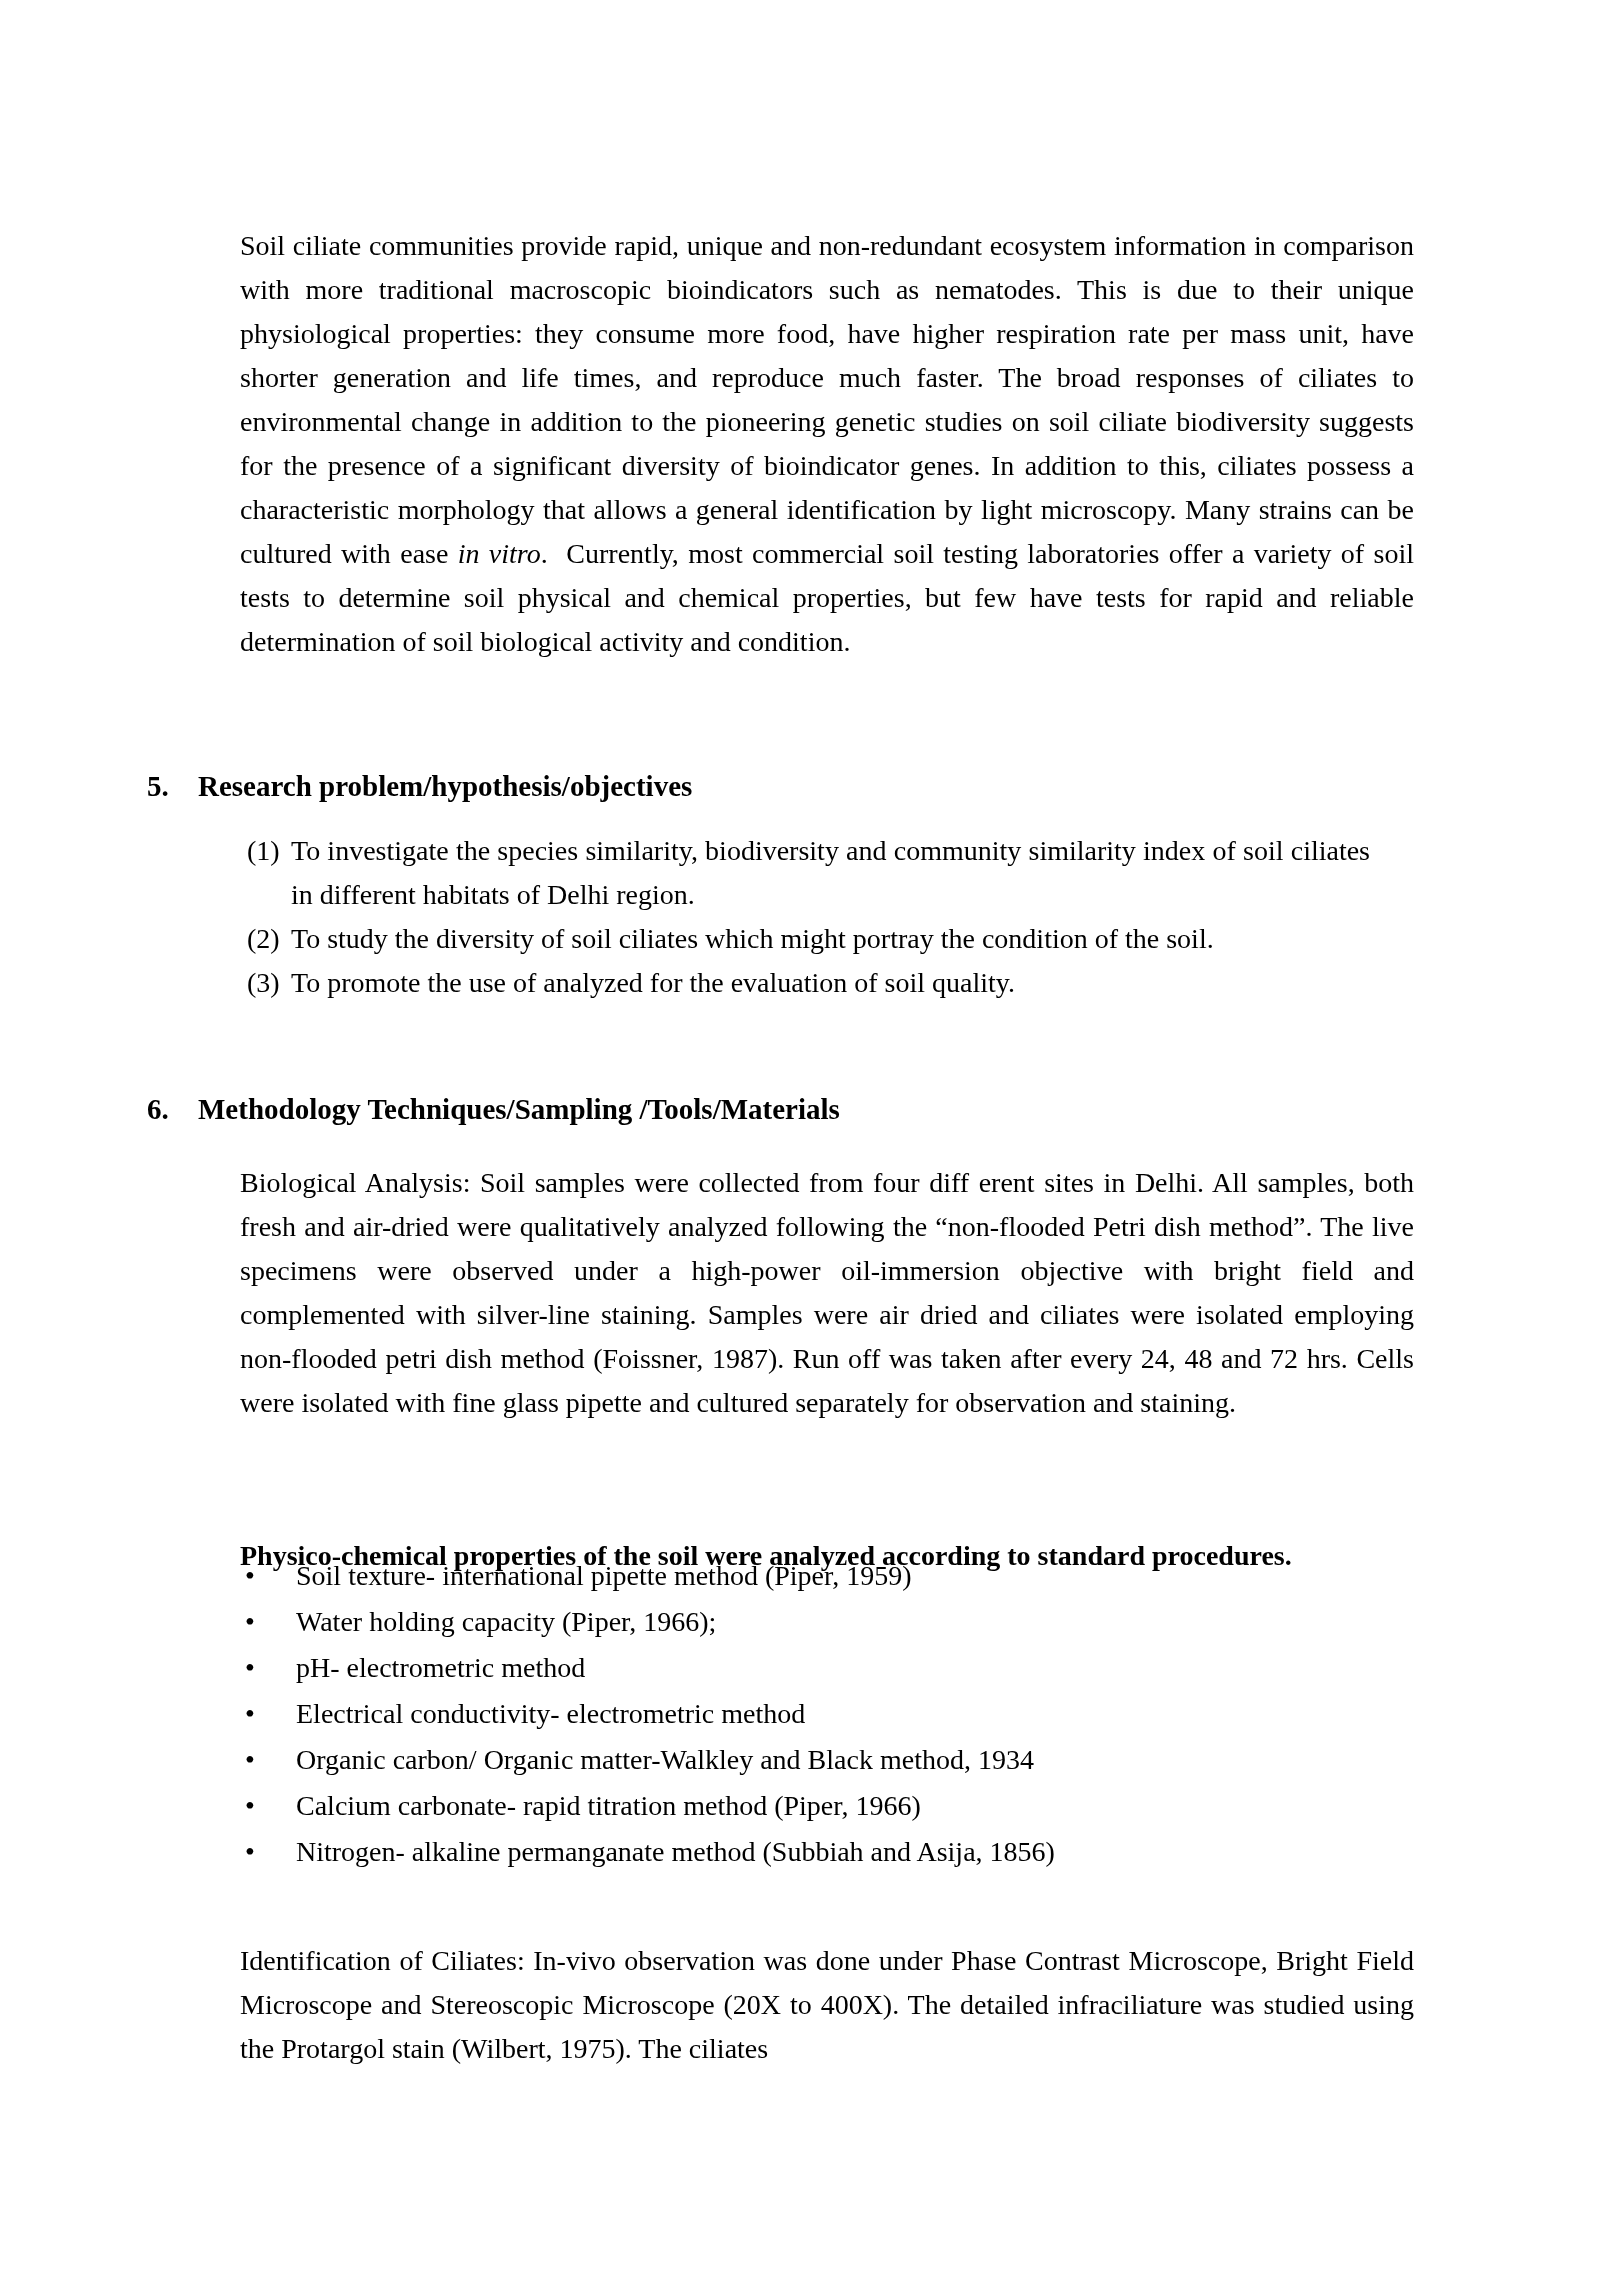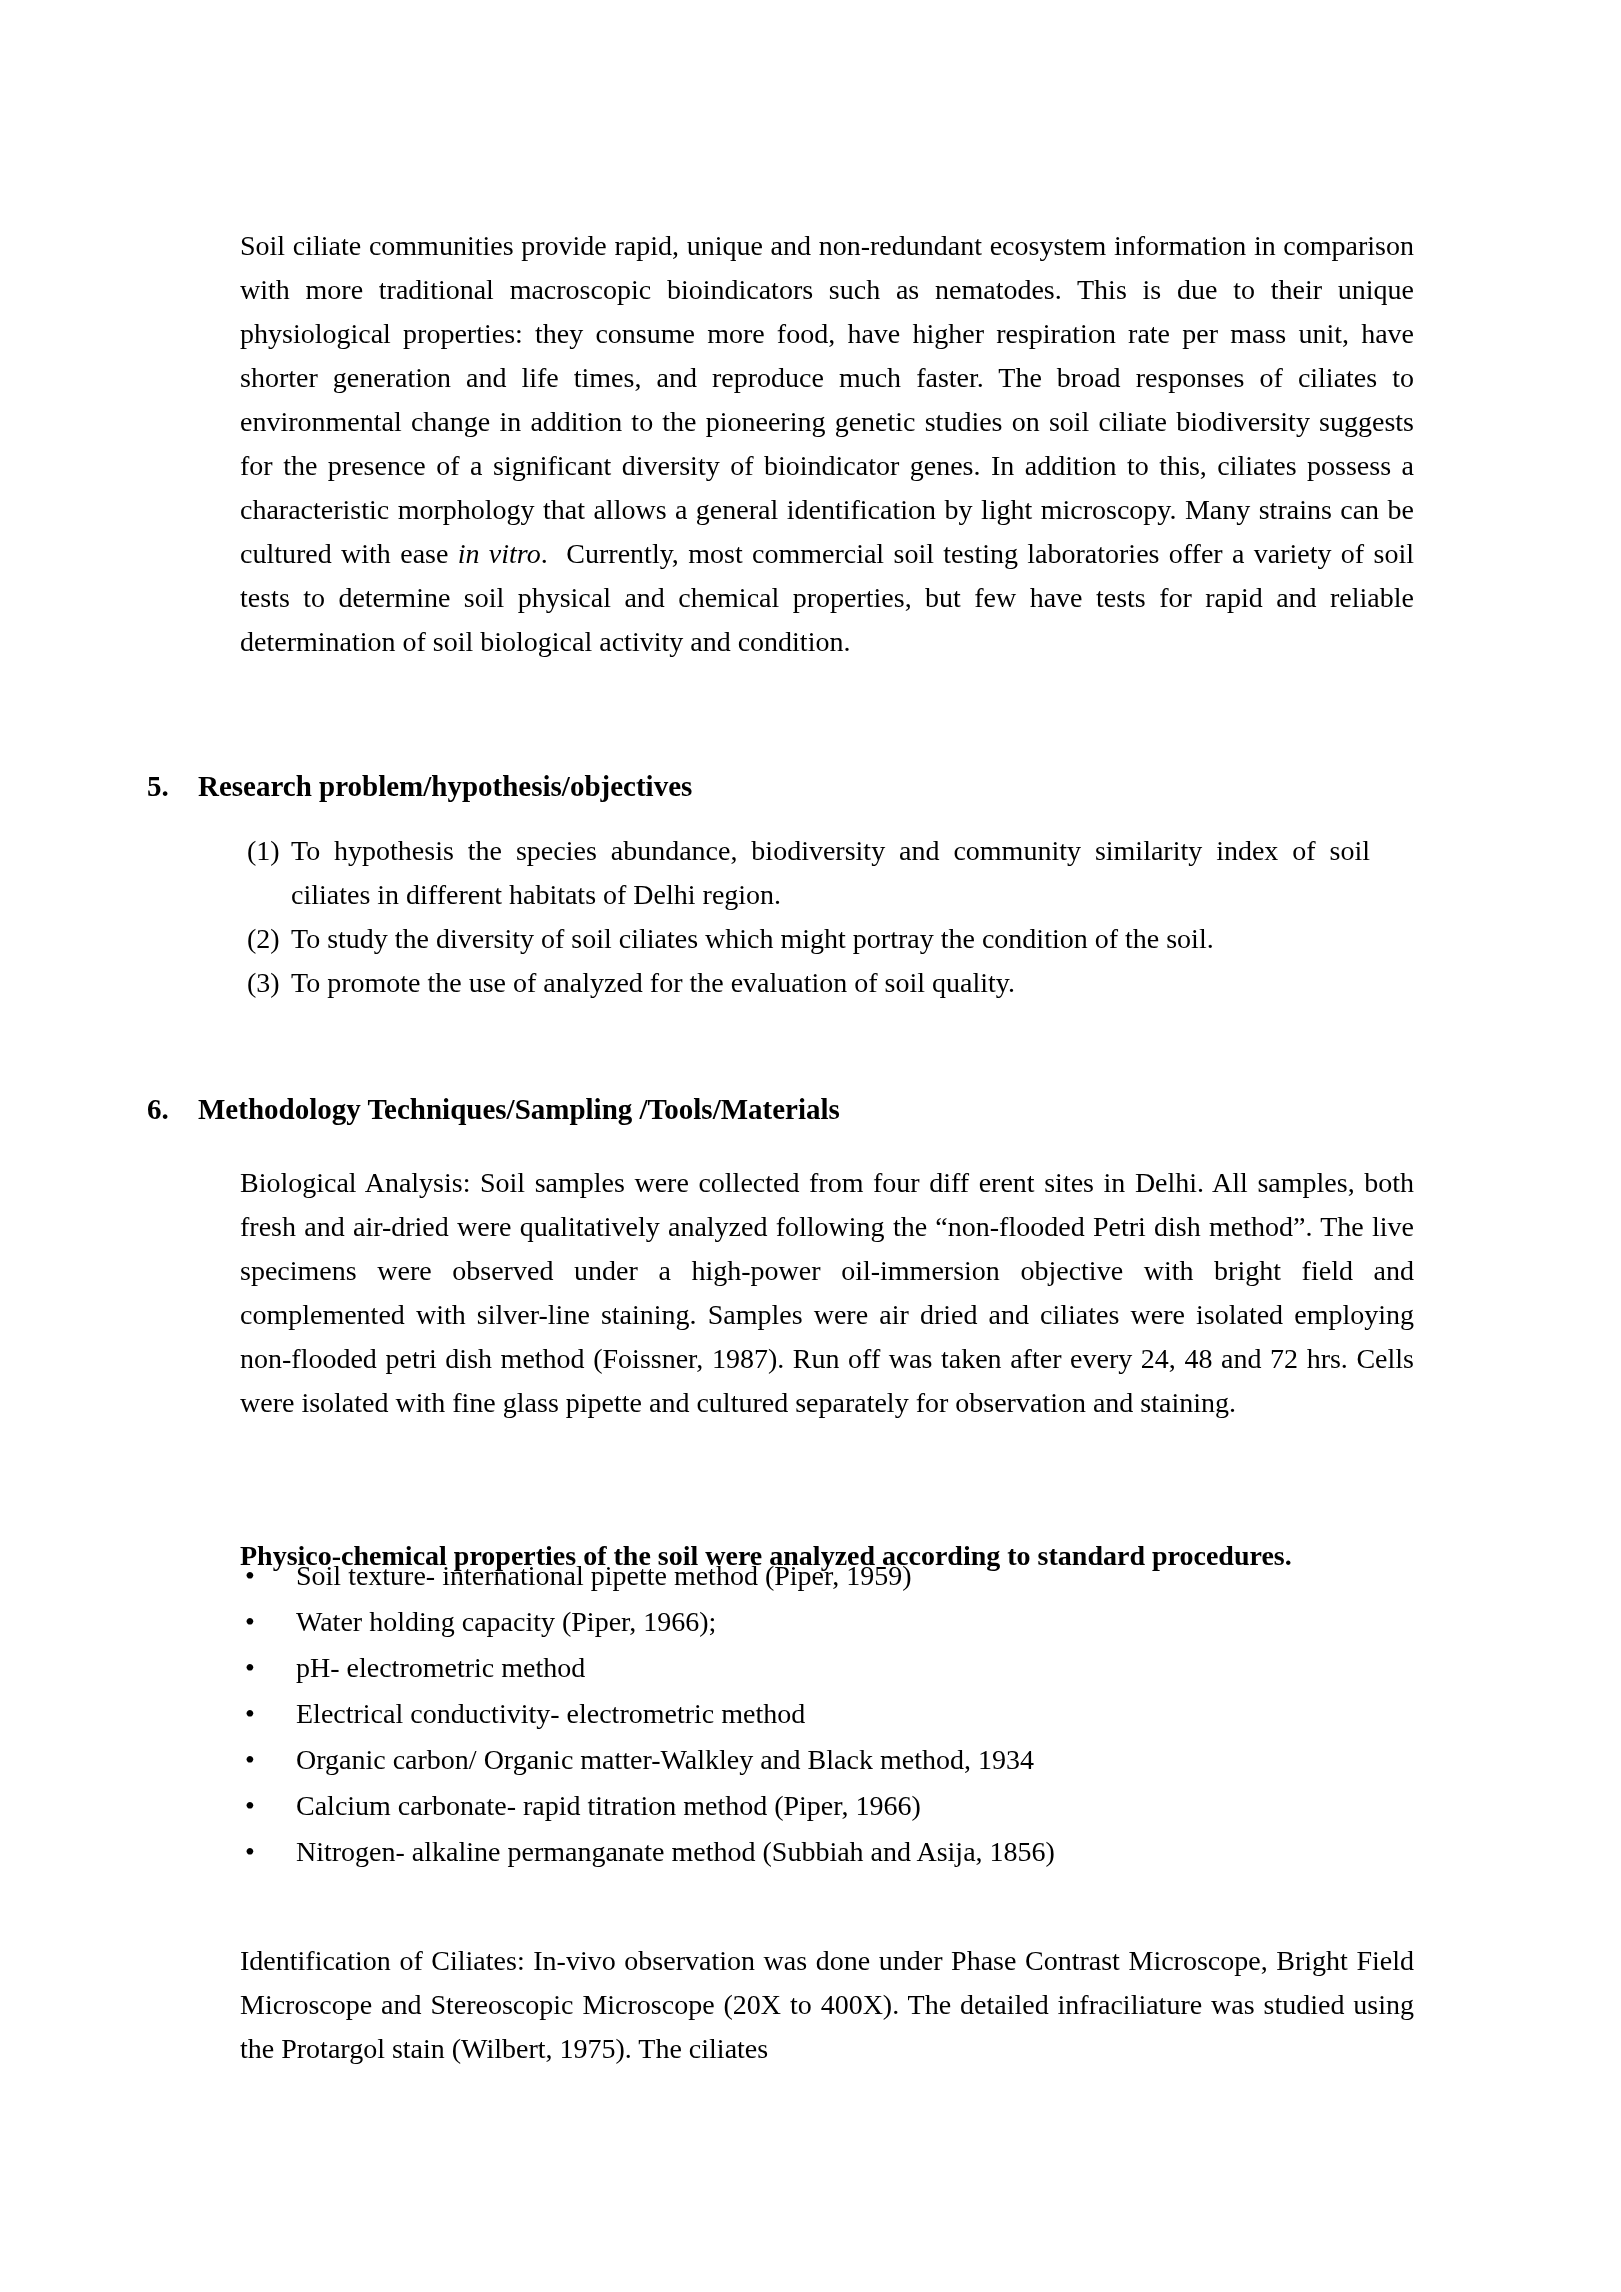--- a/index.html
+++ b/index.html
@@ -89,21 +89,21 @@
   <p id="p1" class="body-text"><span>Soil ciliate communities provide rapid, unique and non-redundant ecosystem information in comparison with more traditional macroscopic bioindicators such as nematodes. This is due to their unique physiological properties: they consume more food, have higher respiration rate per mass unit, have shorter generation and life times, and reproduce much faster. The broad responses of ciliates to environmental change in addition to the pioneering genetic studies on soil ciliate biodiversity suggests for the presence of a significant diversity of bioindicator genes. In addition to this, ciliates possess a characteristic morphology that allows a general identification by light microscopy. Many strains can be cultured with ease </span><em>in vitro</em><span>.&nbsp; Currently, most commercial soil testing laboratories offer a variety of soil tests to determine soil physical and chemical properties, but few have tests for rapid and reliable determination of soil biological activity and condition.</span></p>
 
   <div id="h5" class="heading">
     <span class="hnum">5.</span>
     <span>Research problem/hypothesis/objectives</span>
   </div>
 
   <div id="objectives" class="num-list">
     <div class="num-item">
       <span class="marker">(1)</span>
-      <span>To hypothesis the species abundance, biodiversity and community similarity index of soil ciliates in different habitats of Delhi region.</span>
+      <span>To investigate the species similarity, biodiversity and community similarity index of soil ciliates in different habitats of Delhi region.</span>
     </div>
     <div class="num-item">
       <span class="marker">(2)</span>
       <span>To study the diversity of soil ciliates which might portray the condition of the soil.</span>
     </div>
     <div class="num-item">
       <span class="marker">(3)</span>
       <span>To promote the use of analyzed for the evaluation of soil quality.</span>
     </div>
   </div>

